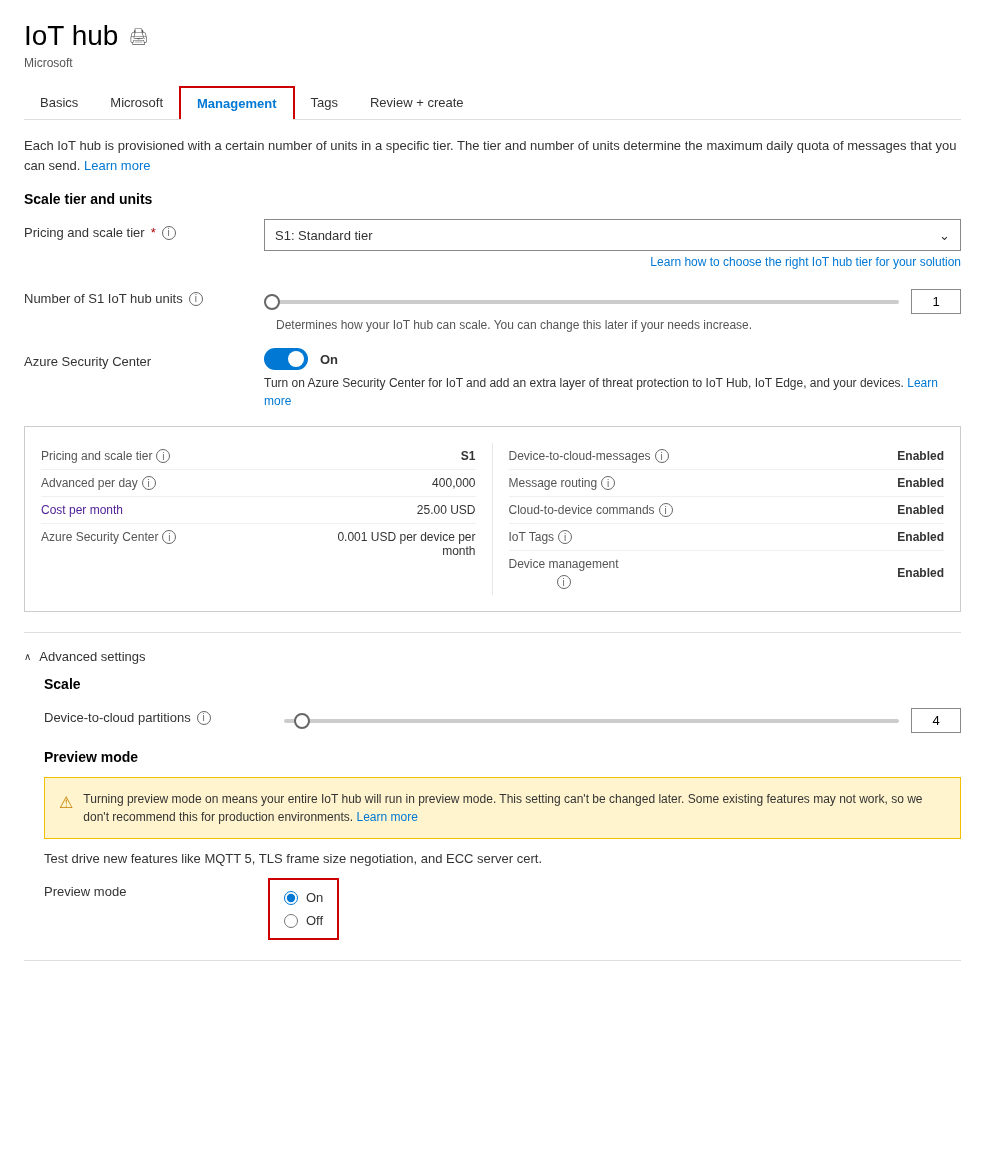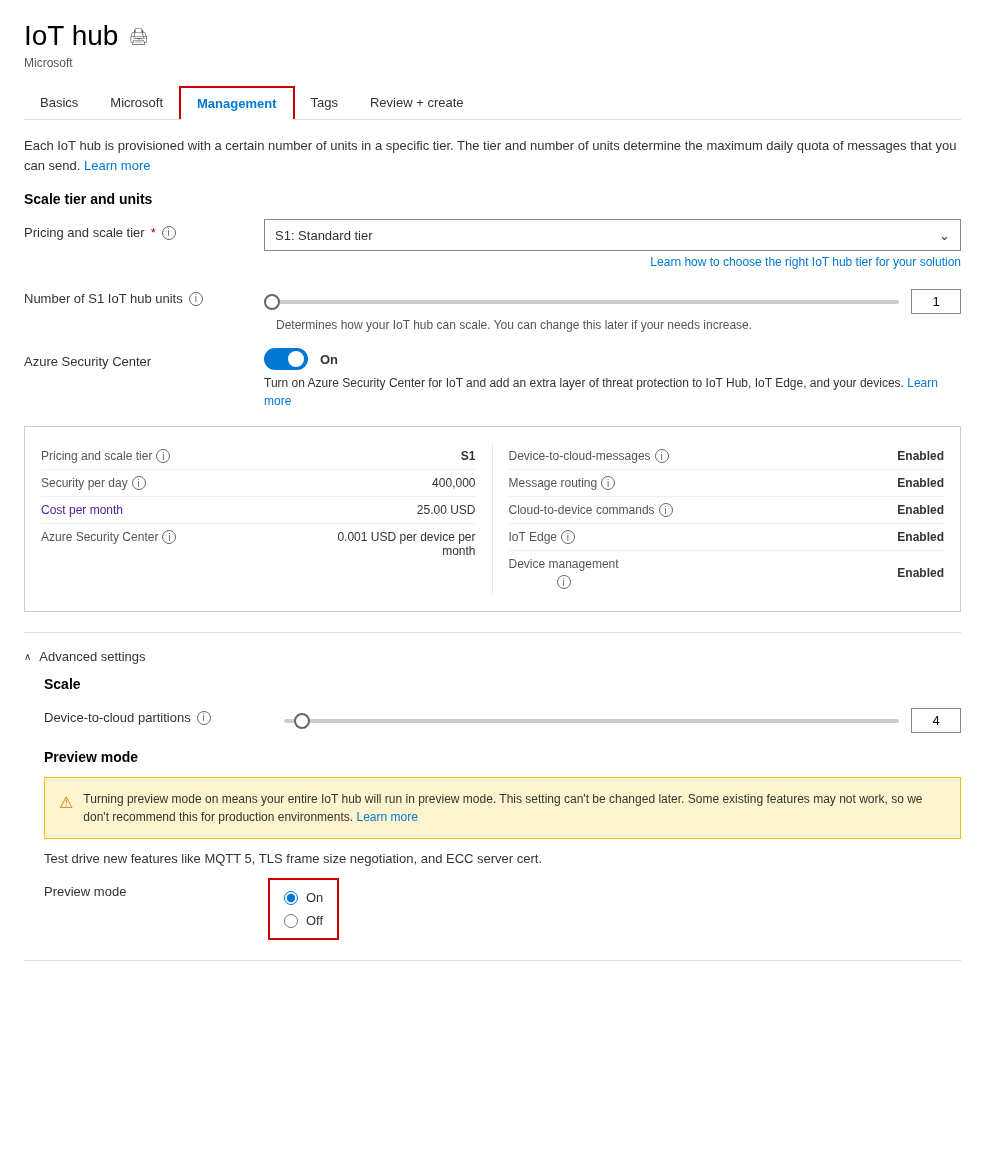--- a/index.html
+++ b/index.html
@@ -140,21 +140,21 @@
     <div style="border-right: 1px solid #e8e8e8; padding-right: 16px;">
       <div style="display: flex; justify-content: space-between; align-items: flex-start; padding: 6px 0;">
         <span style="color: #555; display: flex; align-items: center; gap: 4px;">
           <span>Pricing and scale tier</span>
           <span class="info-icon">i</span>
         </span>
         <span style="font-weight: 600;">S1</span>
       </div>
       <div style="display: flex; justify-content: space-between; align-items: flex-start; padding: 6px 0; border-top: 1px solid #f0f0f0;">
         <span style="color: #555; display: flex; align-items: center; gap: 4px;">
-          <span>Security per day</span>
+          <span>Advanced per day</span>
           <span class="info-icon">i</span>
         </span>
         <span>400,000</span>
       </div>
       <div style="display: flex; justify-content: space-between; align-items: flex-start; padding: 6px 0; border-top: 1px solid #f0f0f0;">
         <span style="color: #4c1d95;">Cost per month</span>
         <span>25.00 USD</span>
       </div>
       <div style="display: flex; justify-content: space-between; align-items: flex-start; padding: 6px 0; border-top: 1px solid #f0f0f0;">
         <span style="color: #555; display: flex; align-items: center; gap: 4px;">
@@ -182,21 +182,21 @@
       </div>
       <div style="display: flex; justify-content: space-between; align-items: center; padding: 6px 0; border-top: 1px solid #f0f0f0;">
         <span style="color: #555; display: flex; align-items: center; gap: 4px;">
           <span>Cloud-to-device commands</span>
           <span class="info-icon">i</span>
         </span>
         <span style="font-weight: 600;">Enabled</span>
       </div>
       <div style="display: flex; justify-content: space-between; align-items: center; padding: 6px 0; border-top: 1px solid #f0f0f0;">
         <span style="color: #555; display: flex; align-items: center; gap: 4px;">
-          <span>IoT Edge</span>
+          <span>IoT Tags</span>
           <span class="info-icon">i</span>
         </span>
         <span style="font-weight: 600;">Enabled</span>
       </div>
       <div style="display: flex; justify-content: space-between; align-items: center; padding: 6px 0; border-top: 1px solid #f0f0f0;">
         <span style="color: #555; display: flex; align-items: center; gap: 4px; flex-direction: column;">
           <span>Device management</span>
           <span class="info-icon">i</span>
         </span>
         <span style="font-weight: 600;">Enabled</span>

